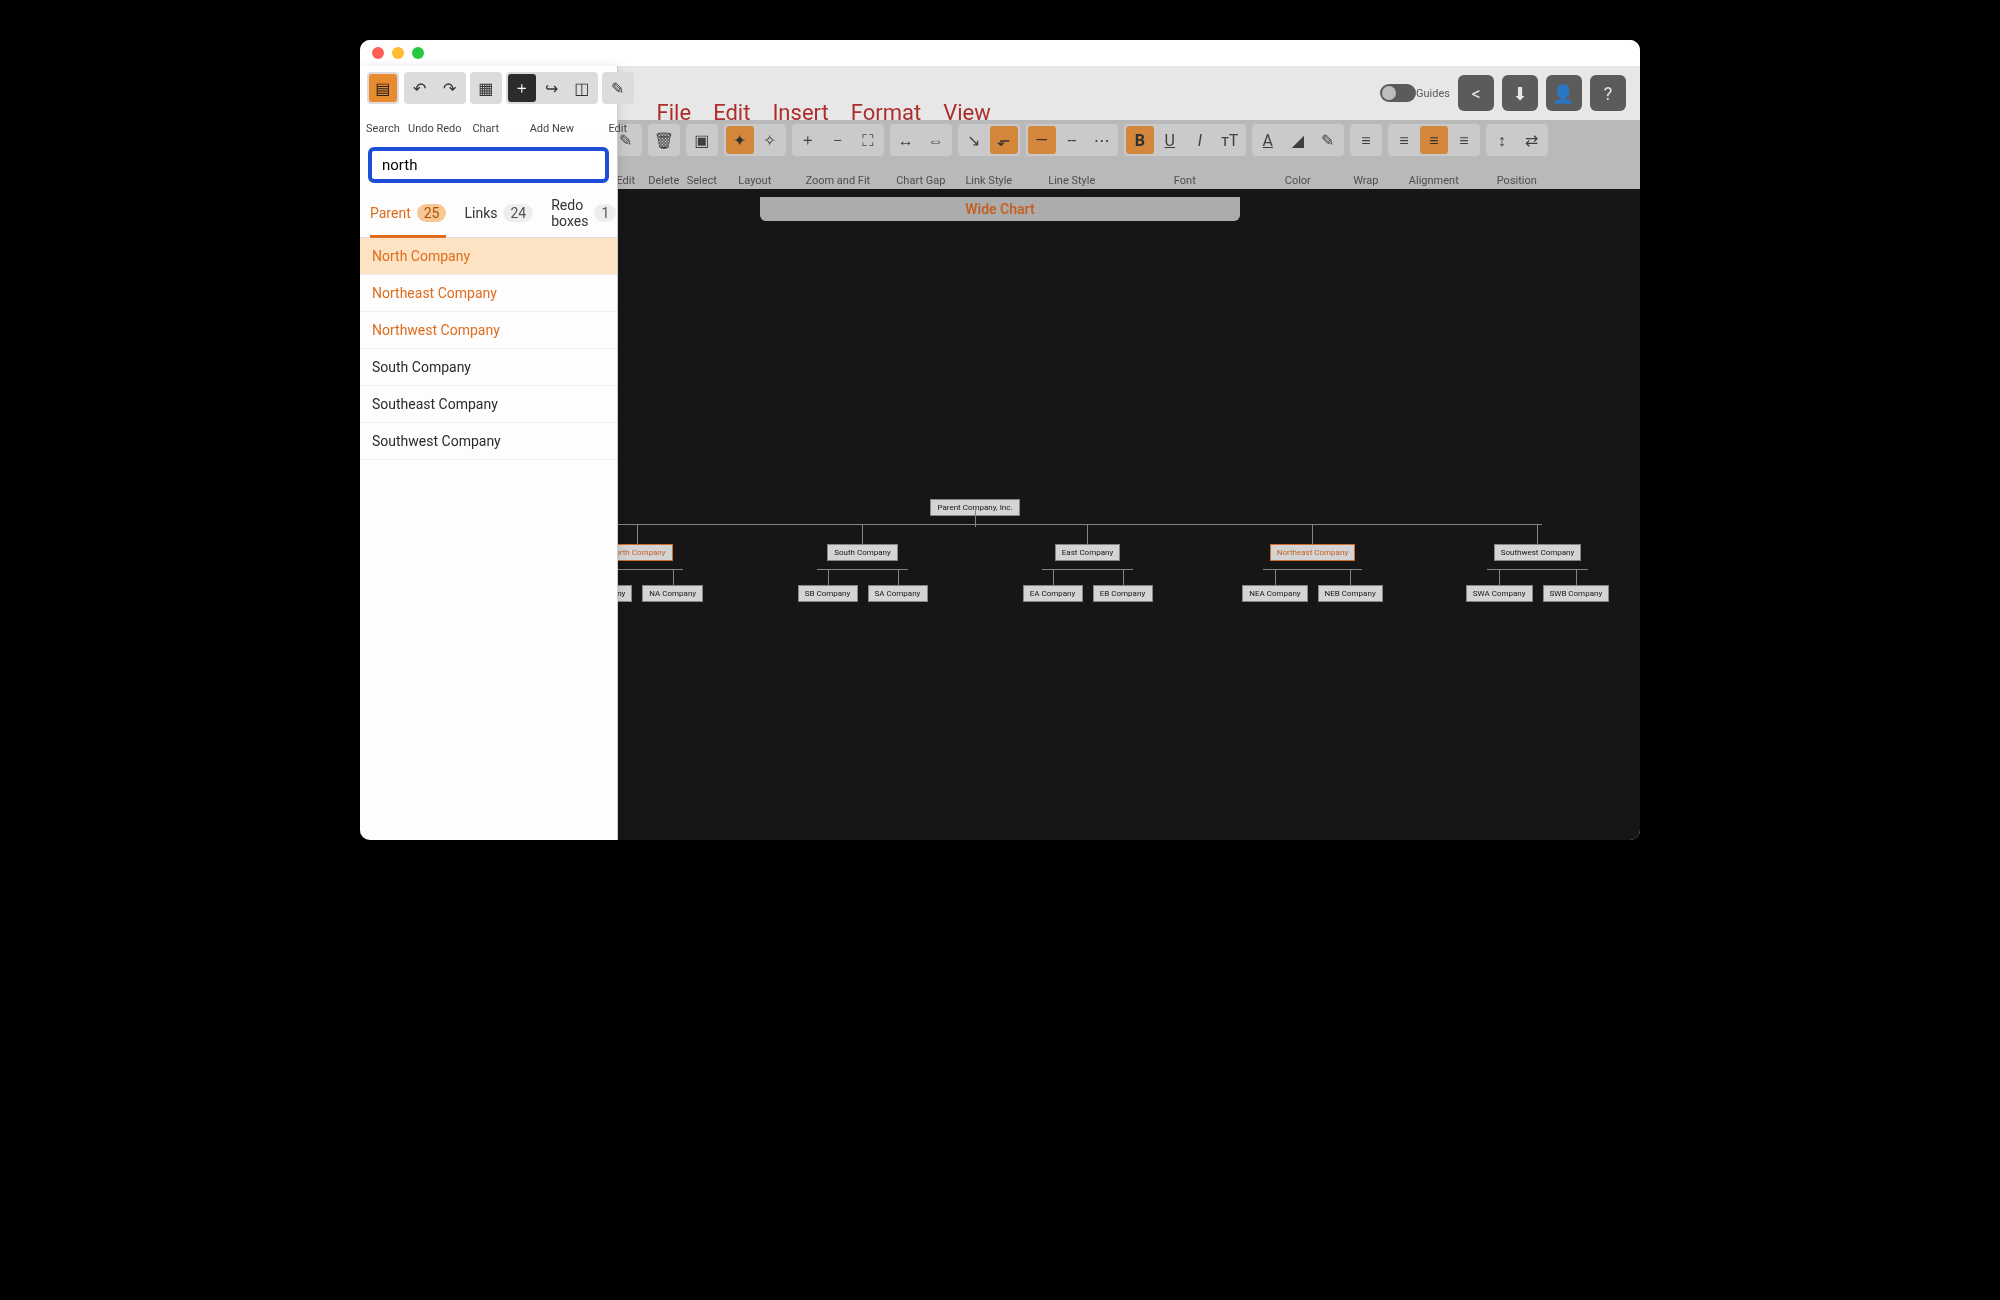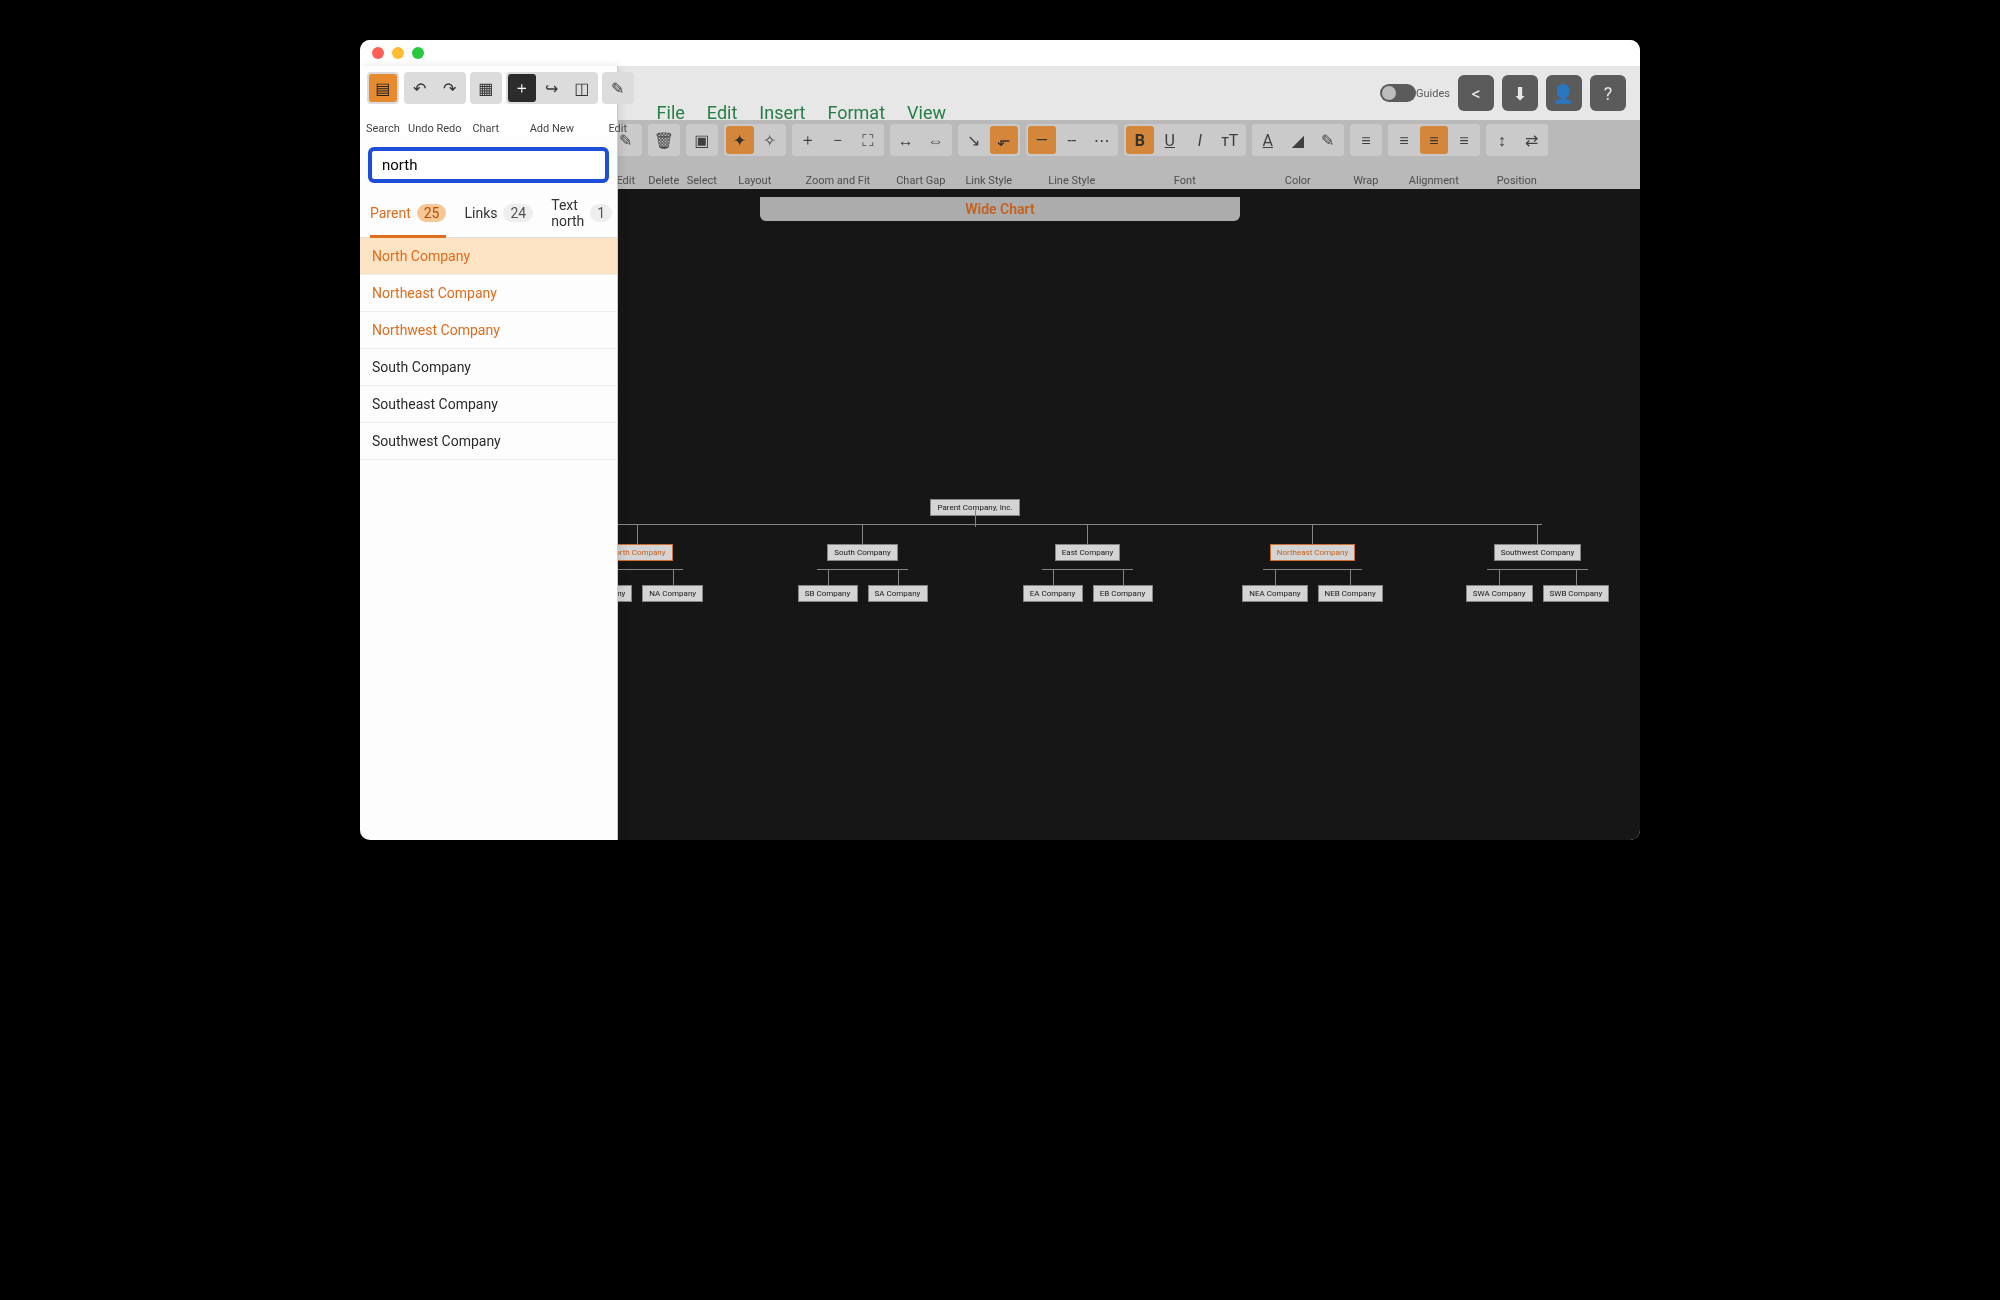--- a/index.html
+++ b/index.html
@@ -8,21 +8,21 @@
   .titlebar { height: 26px; display: flex; align-items: center; padding: 0 12px; gap: 8px; background:#fff; }
   .tl-dot { width: 12px; height: 12px; border-radius: 50%; }
   .red { background:#ff5f57; } .yellow { background:#febc2e; } .green { background:#28c840; }
   .app { position: absolute; top: 26px; left:0; right:0; bottom:0; display:flex; flex-direction:column; }
   .menubar { height: 54px; display:flex; align-items:center; padding: 0 14px; gap: 22px; background:#fff; }
   .logo { display:flex; align-items:center; font-size: 34px; font-weight: 600; color:#E06C1E; letter-spacing:-1px; }
   .logo .mark { width:30px; height:30px; background:#E06C1E; border-radius:4px; margin-right:6px; display:flex; align-items:center; justify-content:center; }
   .logo .mark::before { content:""; width:18px; height:14px; background: linear-gradient(#fff 0 0) top/100% 4px no-repeat, linear-gradient(#fff 0 0) bottom left/8px 4px no-repeat, linear-gradient(#fff 0 0) bottom right/8px 4px no-repeat; }
   .back { font-size:18px; color:#2c2c2c; display:flex; align-items:center; gap:4px; cursor:pointer; margin-left:10px; }
   .back .arrow { color:#E06C1E; font-size:20px; }
-  .mitem { font-size:18px; color:#15803d; cursor:pointer;margin-top:38px; }
+  .mitem { font-size:22px; color:#b91c1c; cursor:pointer;margin-top:38px; }
   .menubar-right { margin-left:auto; display:flex; align-items:center; gap:8px; }
   .guides { display:flex; flex-direction:row; align-items:center; font-size:11px; color:#555; }
   .toggle { width:36px; height:18px; background:#555; border-radius:10px; position:relative; }
   .toggle::after { content:""; position:absolute; width:14px; height:14px; background:#ccc; border-radius:50%; top:2px; left:2px; }
   .sqbtn { width:36px; height:36px; background:#555; border-radius:6px; display:flex; align-items:center; justify-content:center; color:#fff; font-size:18px; cursor:pointer; }
   .toolbar { background:#c7c7c7; padding: 4px 6px 2px; display:flex; gap:6px; align-items:flex-start; flex-wrap:nowrap; }
   .tgroup { display:flex; flex-direction:column; align-items:center; }
   .tbtns { display:flex; background:#dcdcdc; border-radius:4px; padding:2px; gap:2px; }
   .tbtn { width:28px; height:28px; display:flex; align-items:center; justify-content:center; border-radius:3px; cursor:pointer; font-size:16px; color:#333; }
   .tbtn.active { background:#E88A2E; color:#222; }
@@ -368,21 +368,21 @@
       <div class="sp-tabs">
         <div class="sp-tab active">
           <span>Parent</span>
           <span class="badge">25</span>
         </div>
         <div class="sp-tab">
           <span>Links</span>
           <span class="badge">24</span>
         </div>
         <div class="sp-tab">
-          <span>Text north</span>
+          <span>Redo boxes</span>
           <span class="badge">1</span>
         </div>
       </div>
       <div class="sp-list">
           <div class="sp-item match selected">North Company</div>
           <div class="sp-item match">Northeast Company</div>
           <div class="sp-item match">Northwest Company</div>
           <div class="sp-item">South Company</div>
           <div class="sp-item">Southeast Company</div>
           <div class="sp-item">Southwest Company</div>

